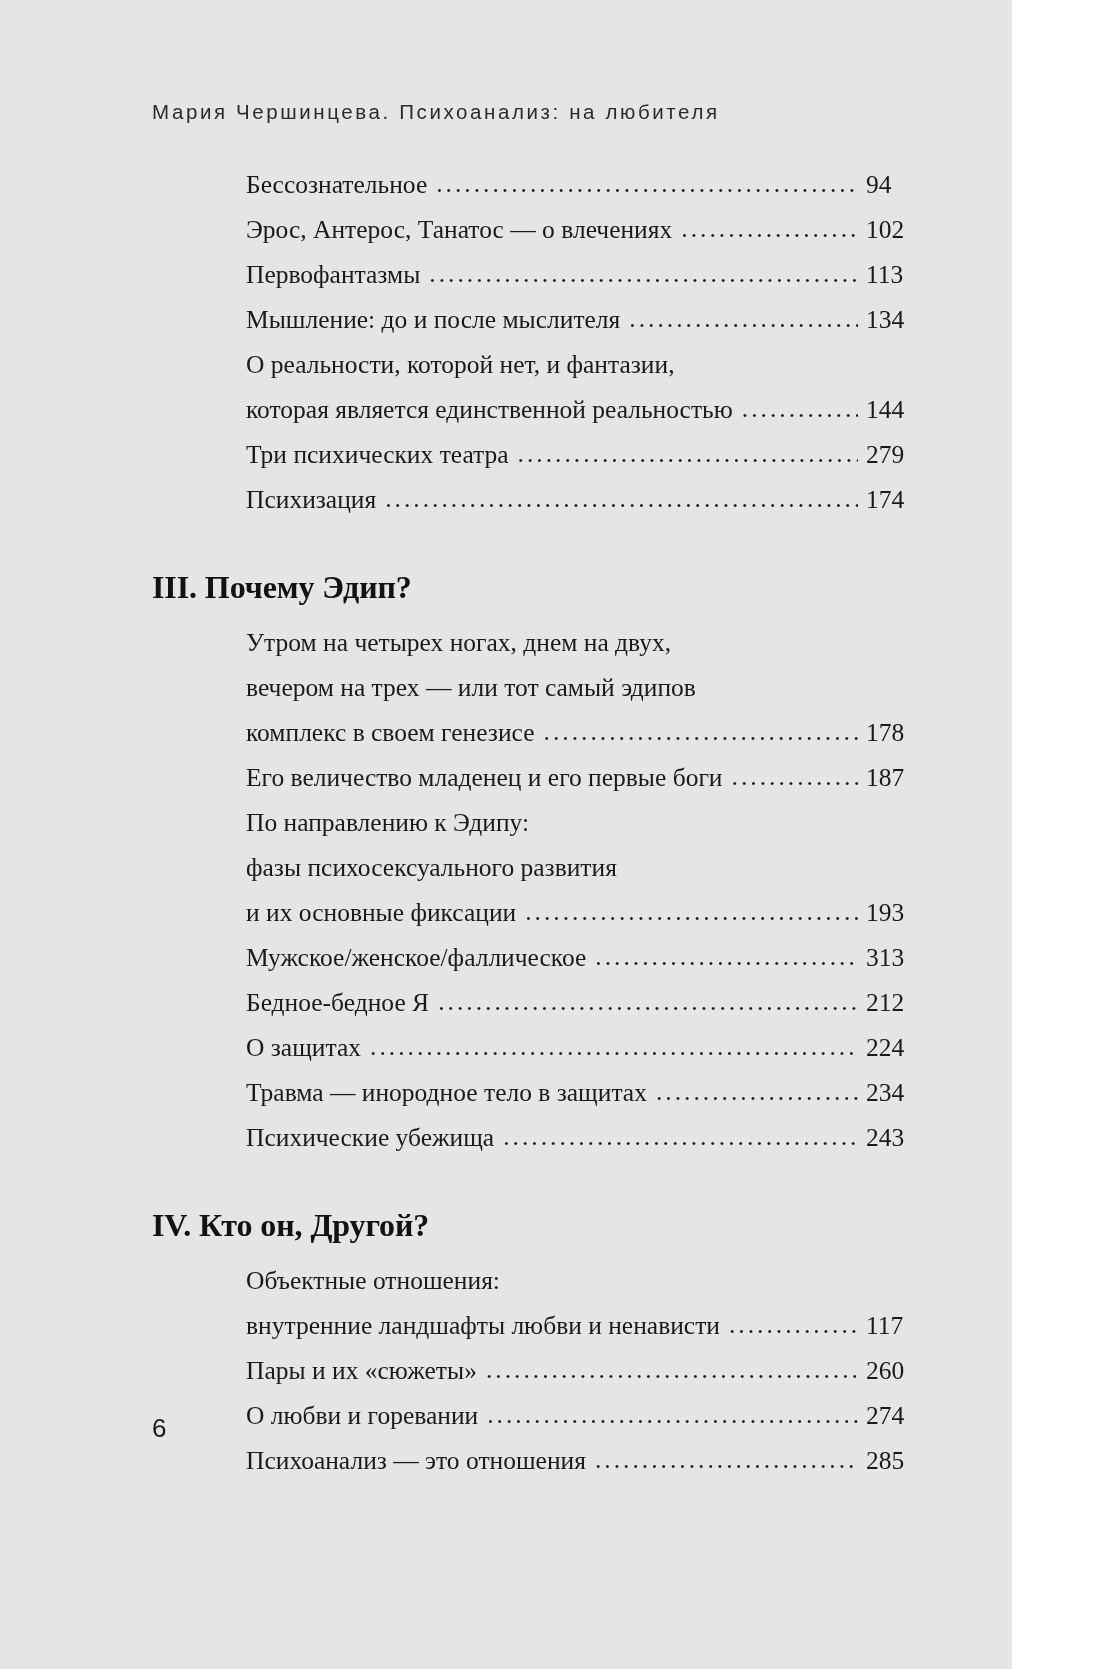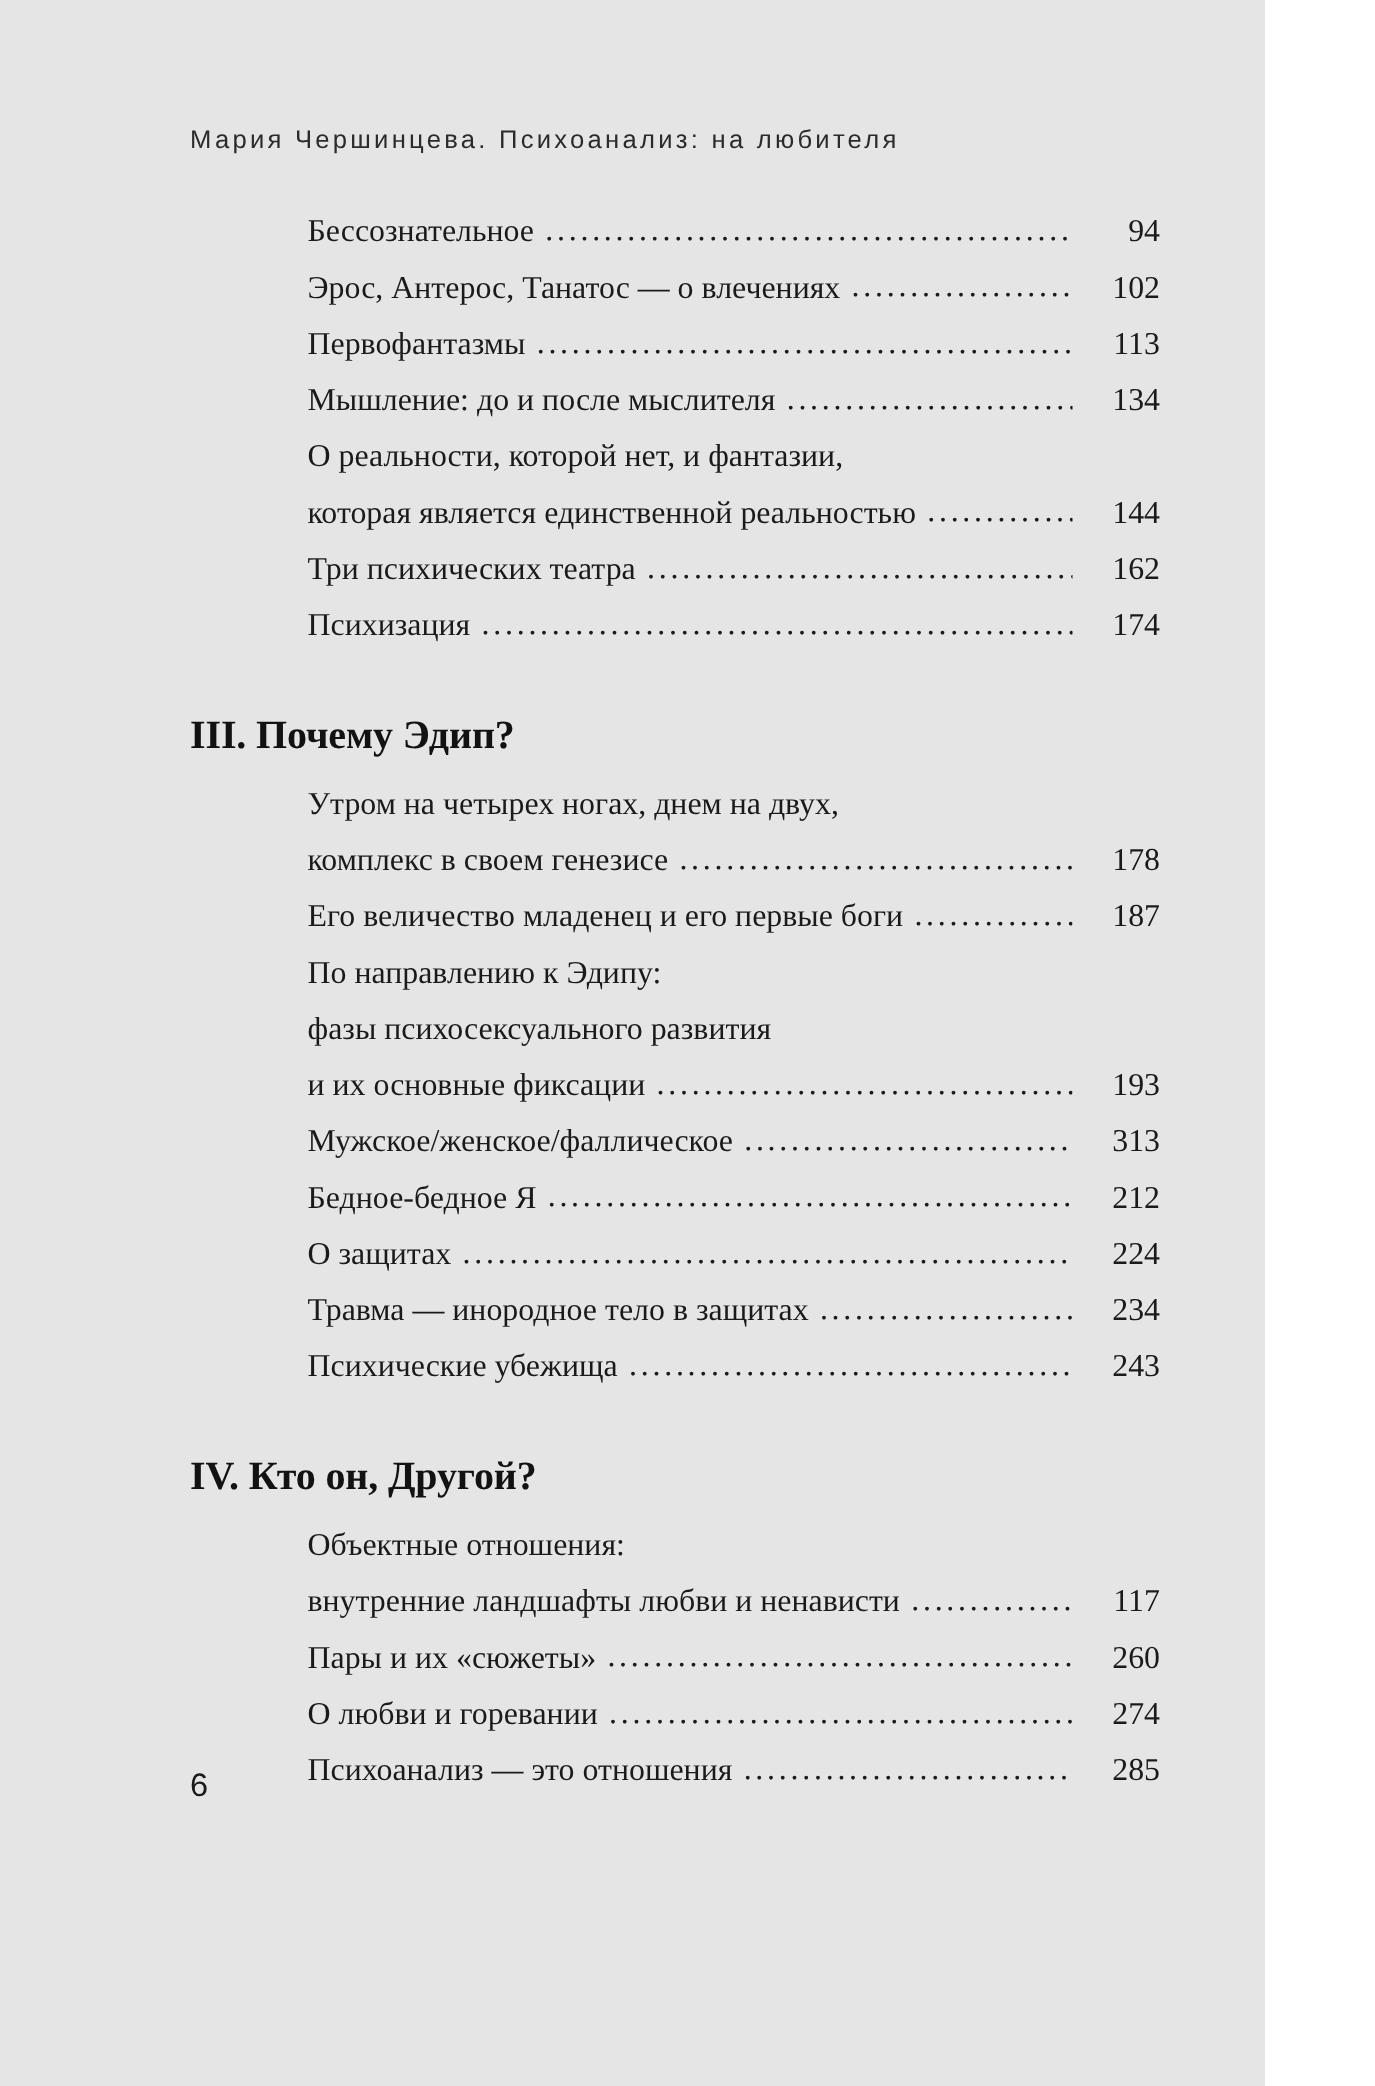--- a/index.html
+++ b/index.html
@@ -81,21 +81,21 @@
     position: relative;
     top: -1px;
   }
   .leaders::before {
     content: "............................................................................................................................";
   }
 
   .page-num {
     flex: 0 0 auto;
     width: 62px;
-    text-align: right;
+    text-align: left;
     font-size: 25.5px;
     padding-left: 8px;
   }
 
   
   .folio {
     position: absolute;
     left: 152px;
     top: 1413px;
     font-family: "Liberation Sans", "DejaVu Sans", sans-serif;
@@ -147,37 +147,40 @@
         <div class="toc-line">
           <span class="toc-title">которая является единственной реальностью</span>
           <span class="leaders"></span>
           <span class="page-num">144</span>
         </div>
       </div>
       <div class="toc-entry">
         <div class="toc-line">
           <span class="toc-title">Три психических театра</span>
           <span class="leaders"></span>
-          <span class="page-num">162</span>
+          <span class="page-num">279</span>
         </div>
       </div>
       <div class="toc-entry">
         <div class="toc-line">
           <span class="toc-title">Психизация</span>
           <span class="leaders"></span>
           <span class="page-num">174</span>
         </div>
       </div>
       <div class="gap-before-heading"></div>
       <div class="section-heading">III. Почему Эдип?</div>
       <div class="gap-after-heading"></div>
       <div class="toc-entry">
         <div class="toc-line plain">
           <span class="toc-title">Утром на четырех ногах, днем на двух,</span>
         </div>
+        <div class="toc-line plain">
+          <span class="toc-title">вечером на трех — или тот самый эдипов</span>
+        </div>
         <div class="toc-line">
           <span class="toc-title">комплекс в своем генезисе</span>
           <span class="leaders"></span>
           <span class="page-num">178</span>
         </div>
       </div>
       <div class="toc-entry">
         <div class="toc-line">
           <span class="toc-title">Его величество младенец и его первые боги</span>
           <span class="leaders"></span>

